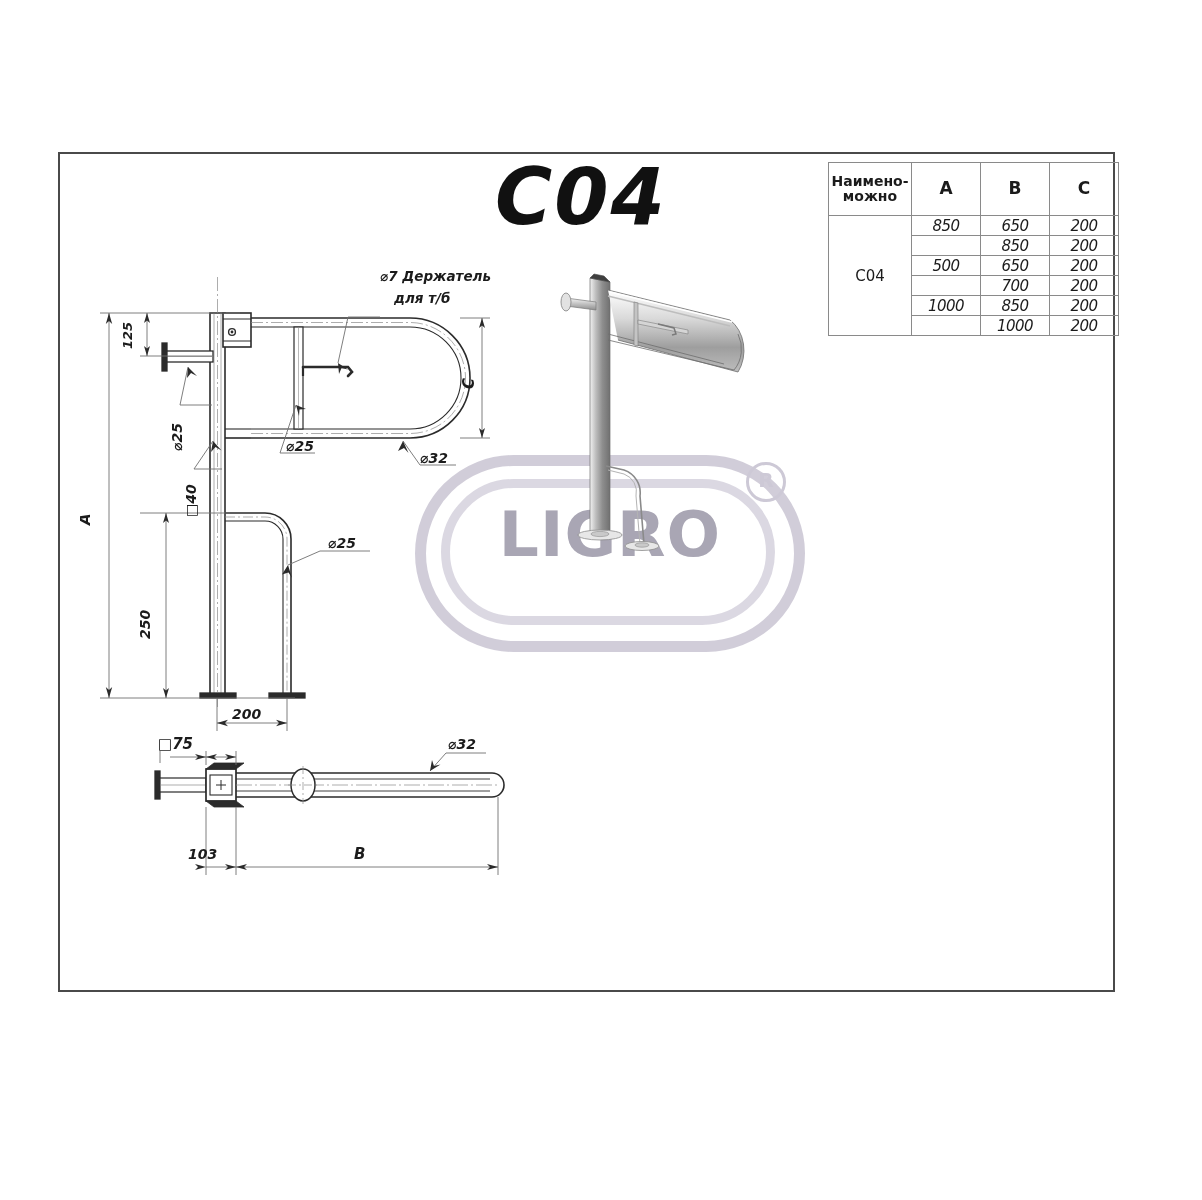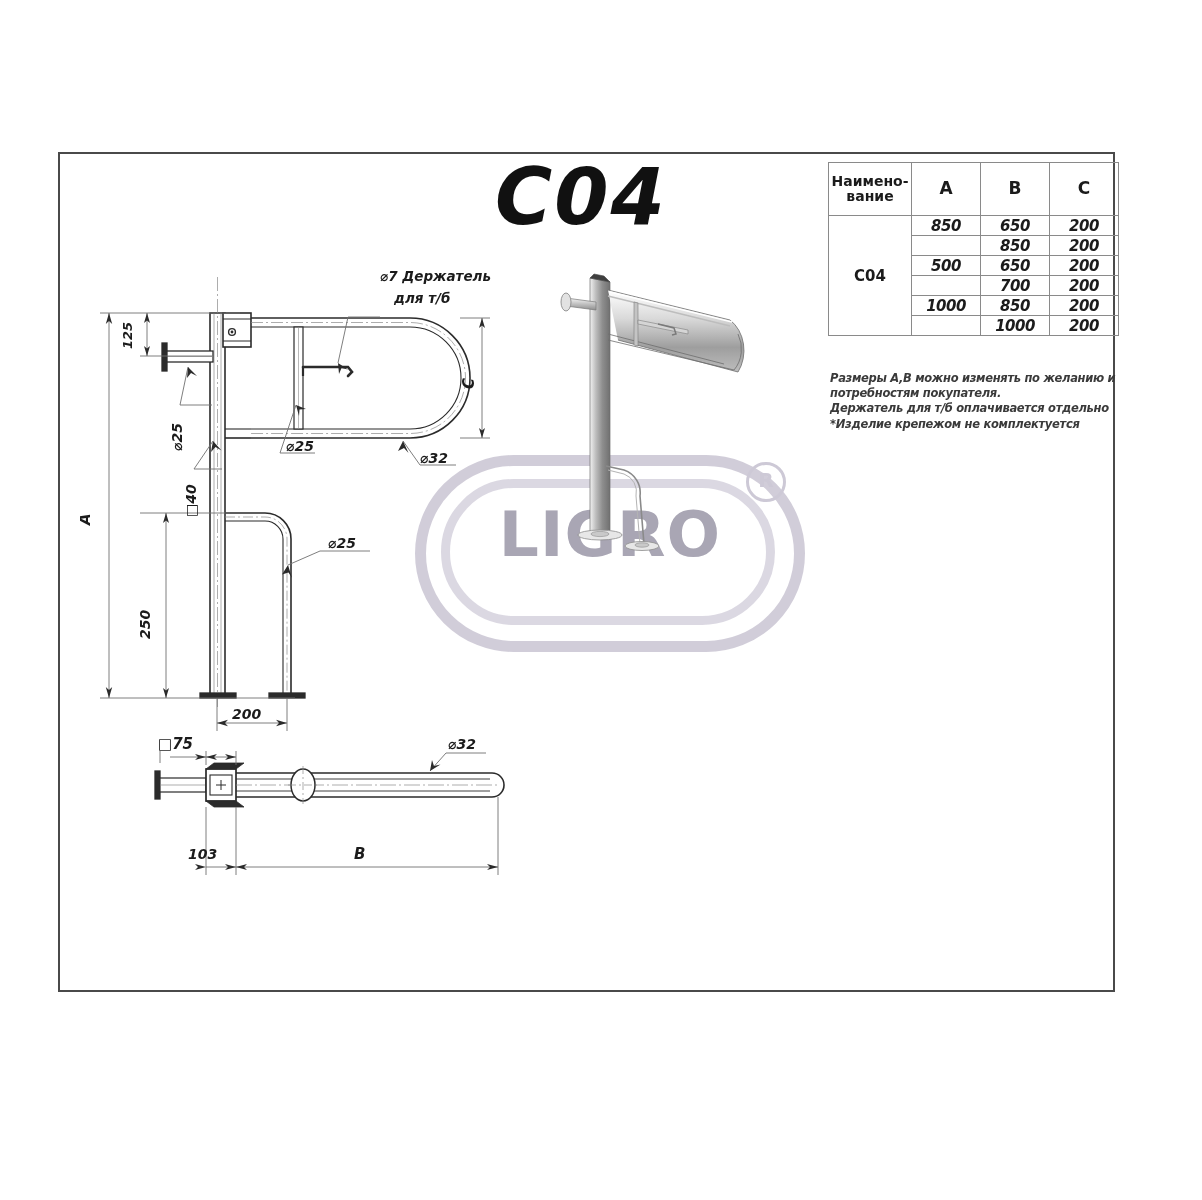--- a/index.html
+++ b/index.html
@@ -121,21 +121,21 @@
     font-weight: 700;
     height: 52px;
     line-height: 1.05;
   }
   #spec-table th.name-col { width: 82px; margin-left: 7px; }
   #spec-table th.dim-col  { width: 68px; font-size: 17px; }
   #spec-table td {
     height: 19px;
     font-size: 15px;
     font-style: italic;
-    font-weight: 700;
+    font-weight: 400;
     letter-spacing: -0.5px;
   }
   #spec-table td.model-cell {
     font-size: 15px;
     font-style: normal;
     letter-spacing: 0;
   }
 
   
   #notes {
@@ -445,21 +445,21 @@
     <text x="48" y="124" font-size="14">103</text>
     <text x="214" y="124" font-size="15">B</text>
     <text x="308" y="14" font-size="14">⌀32</text>
   </svg>
 
   <table id="spec-table">
     <thead>
       <tr>
         <th class="name-col" rowspan="1">
           <span>Наимено-</span><br>
-          <span>вание</span>
+          <span>можно</span>
         </th>
         <th class="dim-col">A</th>
         <th class="dim-col">B</th>
         <th class="dim-col">C</th>
       </tr>
     </thead>
     <tbody id="spec-body">
         <tr>
           <td class="model-cell" rowspan="6">C04</td>
           <td>850</td>
@@ -487,20 +487,14 @@
           <td>200</td>
         </tr>
         <tr>
           <td></td>
           <td>1000</td>
           <td>200</td>
         </tr>
       </tbody>
   </table>
 
-  <div id="notes">
-    <div>Размеры А,В можно изменять по желанию и</div>
-    <div>потребностям покупателя.</div>
-    <div>Держатель для т/б оплачивается отдельно</div>
-    <div>*Изделие крепежом не комплектуется</div>
-  </div>
 
 </div>
 
 </body></html>

